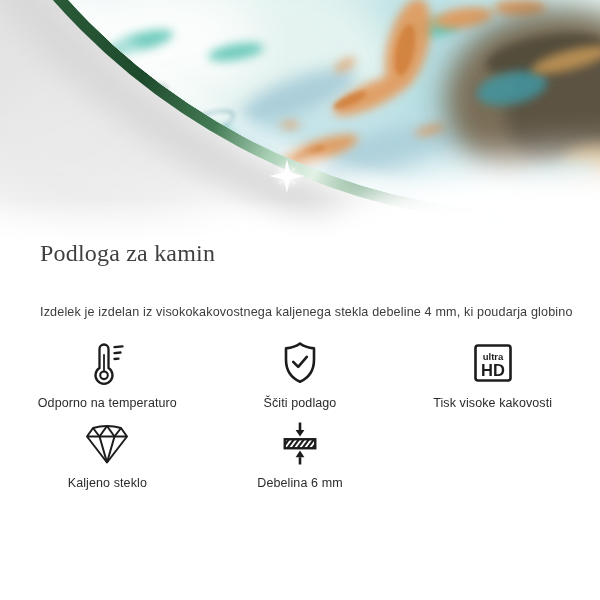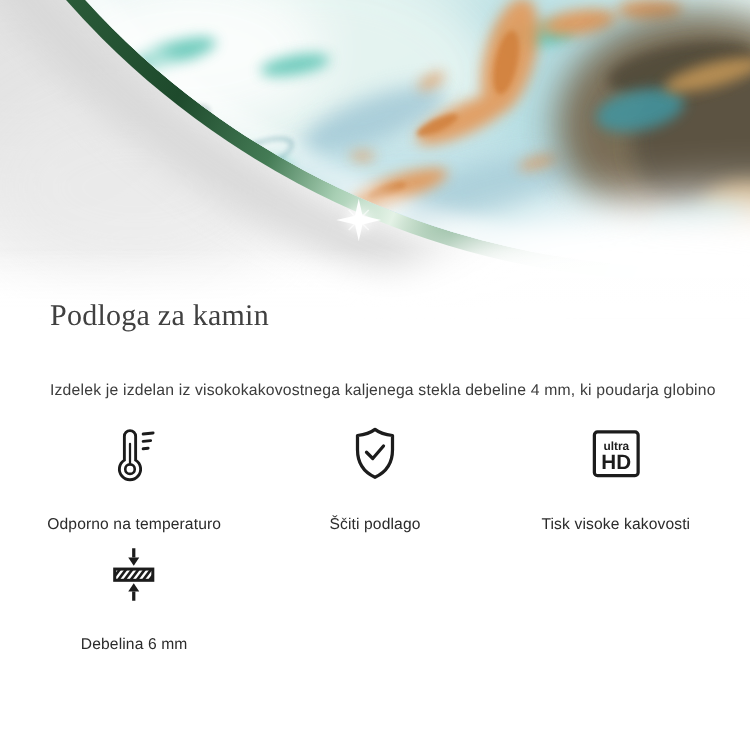--- a/index.html
+++ b/index.html
@@ -18,21 +18,21 @@
            letter-spacing:0.2px; }
   .desc { margin:30px 40px 0 40px; font-size:12.6px; line-height:25.5px;
           color:#3c3c3c; letter-spacing:0.15px; }
   .desc div { white-space:nowrap; }
 
   
   .features { margin:13px 0 0 11px; width:578px; display:grid;
               grid-template-columns:repeat(3,1fr); row-gap:8px; }
   .feature { display:flex; flex-direction:column; align-items:center; }
   .feature .iconbox { height:48px; display:flex; align-items:center; justify-content:center; }
-  .feature .label { margin-top:24px; font-size:12.5px; color:#2b2b2b; letter-spacing:0.1px;
+  .feature .label { margin-top:8px; font-size:12.5px; color:#2b2b2b; letter-spacing:0.1px;
                     line-height:16px; white-space:nowrap; }
   .icon-svg text { font-family:"Liberation Sans", sans-serif; }
 </style>
 </head>
 <body>
 
 <div class="page">
 
   <div class="hero">
     <svg width="600" height="255" viewBox="0 0 600 255">
@@ -194,20 +194,33 @@
         <div class="iconbox">
           <svg class="icon-svg" width="48" height="48" viewBox="0 0 48 48">
             <rect x="6.5" y="6.5" width="35" height="35" rx="2.5" fill="none" stroke="#1c1c1c" stroke-width="2.6"></rect>
             <text x="24" y="21" text-anchor="middle" font-size="9.5" font-weight="bold" fill="#1c1c1c">ultra</text>
             <text x="24" y="36.5" text-anchor="middle" font-size="16.5" font-weight="bold" fill="#1c1c1c">HD</text>
           </svg>
         </div>
         <div class="label">Tisk visoke kakovosti</div>
       </div>
 
+      <div class="feature">
+        <div class="iconbox">
+          <svg class="icon-svg" width="48" height="48" viewBox="0 0 48 48">
+            <g fill="none" stroke="#1c1c1c" stroke-width="2" stroke-linejoin="round">
+              <path d="M10 9 Q24 4.8 38 9 L44 17.5 L24 43.5 L4 17.5 Z"></path>
+              <path d="M4 17.5 H44"></path>
+              <path d="M10 9 L16.5 17.5 M24 7 L16.5 17.5 M24 7 L31.5 17.5 M38 9 L31.5 17.5"></path>
+              <path d="M16.5 17.5 L24 43.5 M31.5 17.5 L24 43.5"></path>
+            </g>
+          </svg>
+        </div>
+        <div class="label">Kaljeno steklo</div>
+      </div>
 
 
       <div class="feature">
         <div class="iconbox">
           <svg class="icon-svg" width="48" height="48" viewBox="0 0 48 48">
             <defs>
                 <clipPath id="barClip">
                   <rect x="9" y="20.5" width="30" height="8.5"></rect>
                 </clipPath>
               </defs>

